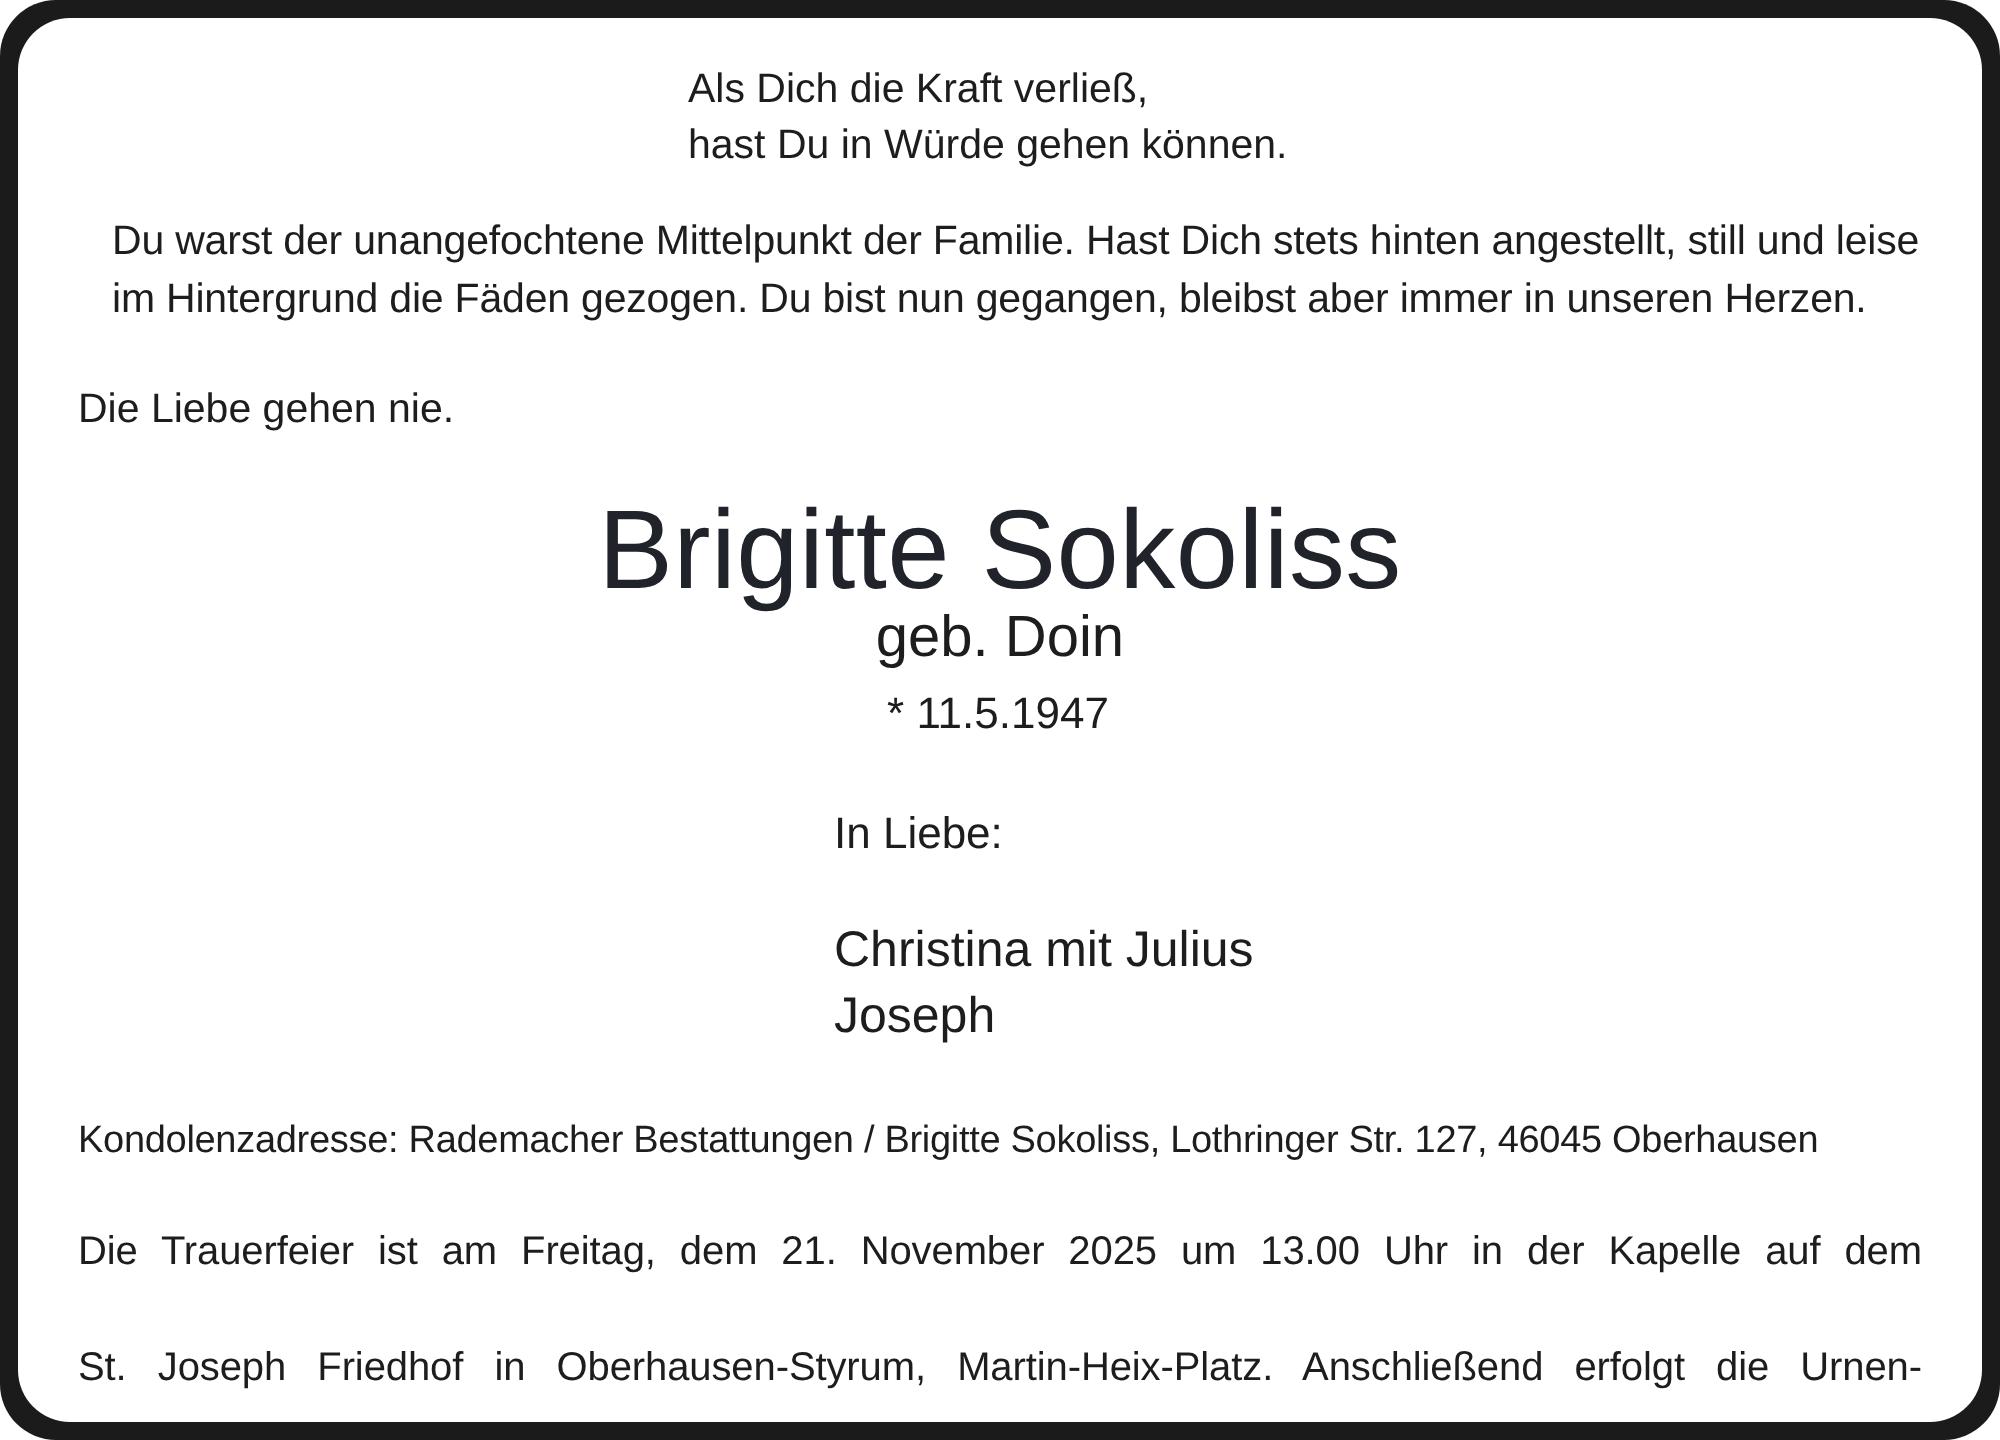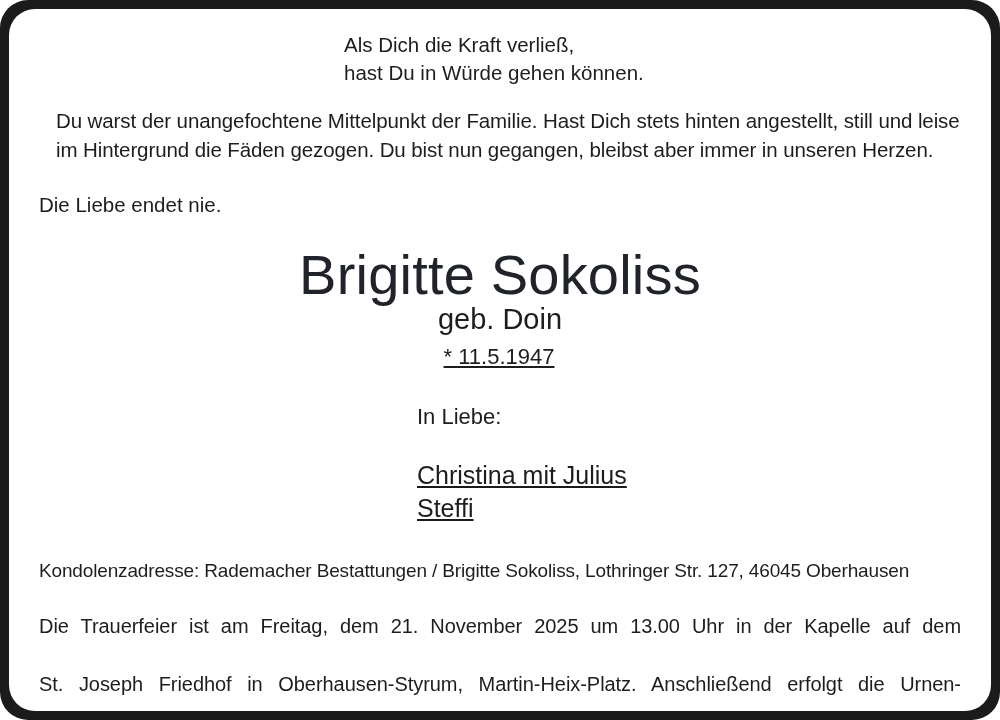--- a/index.html
+++ b/index.html
@@ -79,35 +79,33 @@
   }
   .dates-row {
     margin-top: 11px;
     font-size: 22px;
     line-height: 28px;
     color: #1d1d1d;
     display: flex;
     justify-content: center;
     gap: 72px;
     padding-right: 2px;
-    text-decoration: underline;
   }
 
   .mourners-block {
     margin-top: 32px;
     padding-left: 378px;
   }
   .mourners-intro {
     font-size: 22px;
     line-height: 28px;
     color: #1d1d1d;
   }
   .mourners-list {
     margin-top: 28px;
-    text-decoration: underline;
   }
   .mourner {
     font-size: 25px;
     line-height: 32.5px;
     color: #1d1d1d;
   }
 
   .condolence-line {
     margin-top: 34px;
     font-size: 19px;
@@ -144,35 +142,35 @@
     <div class="opening-verse">
       <div>Als Dich die Kraft verließ,</div>
       <div>hast Du in Würde gehen können.</div>
     </div>
 
     <div class="body-block">
       <div class="line">Du warst der unangefochtene Mittelpunkt der Familie. Hast Dich stets hinten angestellt, still und leise</div>
       <div class="line">im Hintergrund die Fäden gezogen. Du bist nun gegangen, bleibst aber immer in unseren Herzen.</div>
     </div>
 
-    <div class="closing-line">Die Liebe endet nie.</div>
+    <div class="closing-line">Die Liebe gehen nie.</div>
 
     <div class="name-block">
       <div class="deceased-name">Brigitte Sokoliss</div>
       <div class="maiden-name">geb. Doin</div>
       <div class="dates-row">
         <span>*  11.5.1947</span>
       </div>
     </div>
 
     <div class="mourners-block">
       <div class="mourners-intro">In Liebe:</div>
       <div class="mourners-list">
         <div class="mourner">Christina mit Julius</div>
-        <div class="mourner">Steffi</div>
+        <div class="mourner">Joseph</div>
       </div>
     </div>
 
     <div class="condolence-line">Kondolenzadresse: Rademacher Bestattungen / Brigitte Sokoliss, Lothringer Str. 127, 46045 Oberhausen</div>
 
     <div class="ceremony-block">
       <span class="justified">Die Trauerfeier ist am Freitag, dem 21. November 2025 um 13.00 Uhr in der Kapelle auf dem</span>
       <span class="justified">St. Joseph Friedhof in Oberhausen-Styrum, Martin-Heix-Platz. Anschließend erfolgt die Urnen-</span>
 
     </div>

